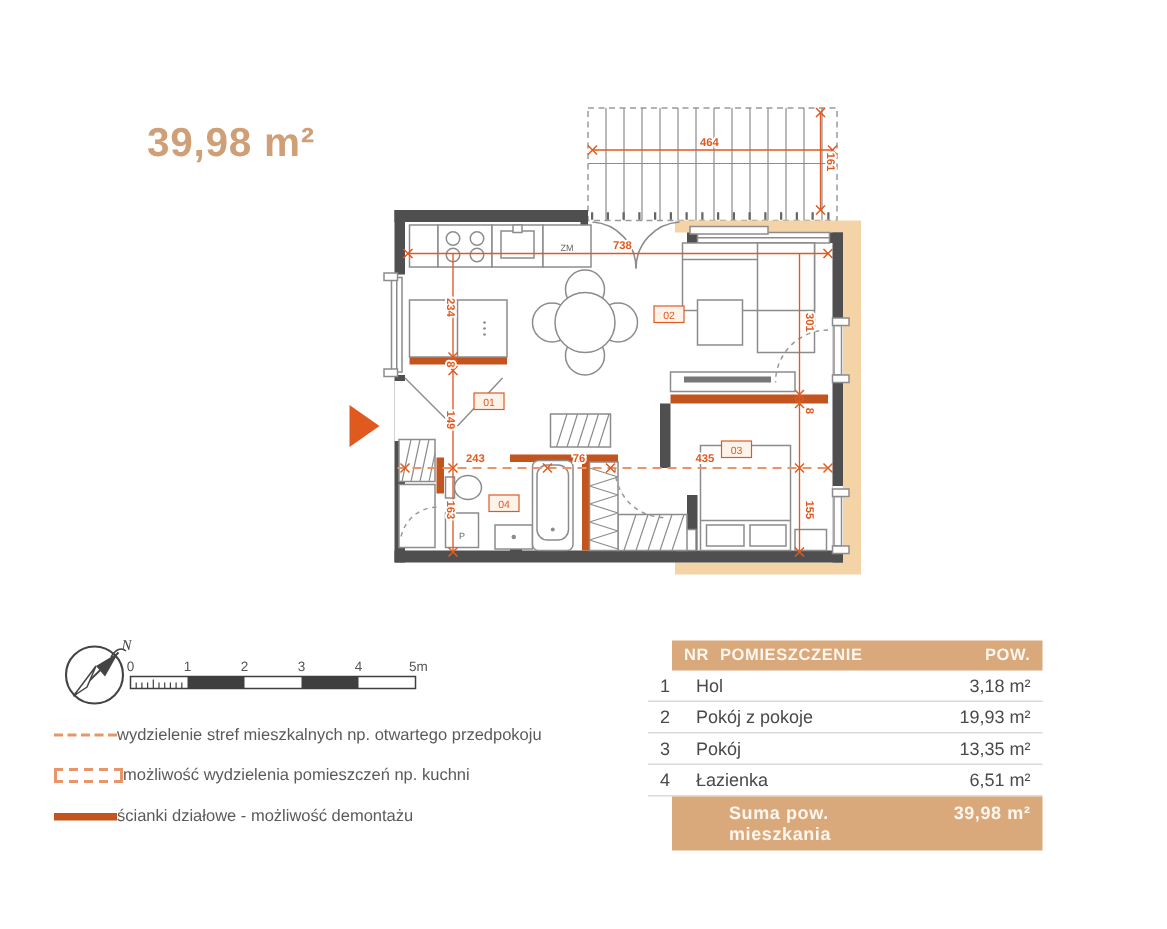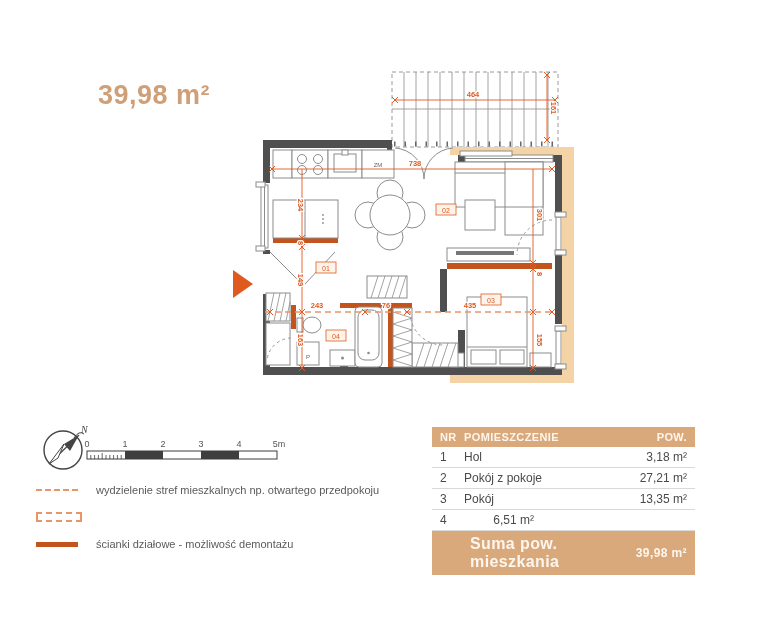--- a/index.html
+++ b/index.html
@@ -9,35 +9,35 @@
   .title.area{left:98px;top:80px;}
   .title.rooms{left:256px;top:80px;}
   .plan-svg{position:absolute;left:225px;top:60px;width:360px;height:335px;}
   .watermark{position:absolute;left:226px;top:292px;width:348px;font-size:34px;font-weight:700;
              letter-spacing:9px;color:rgba(110,110,110,0.16);white-space:nowrap;}
   
   .compass-svg{position:absolute;left:36px;top:420px;width:58px;height:58px;}
   .scalebar-svg{position:absolute;left:84px;top:436px;width:210px;height:34px;}
   
   .legend{position:absolute;left:36px;top:483px;width:370px;}
-  .legend-row{display:flex;align-items:center;gap:18px;margin-bottom:13px;height:14px;}
+  .legend-row{display:flex;align-items:center;margin-bottom:13px;height:14px;}
   .legend-sample{width:42px;flex:0 0 42px;}
   .sample-dash{border-top:2px dashed #e8956a;height:0;}
   .sample-dashbox{border:2px dashed #e8956a;height:6px;background:#fff;}
   .sample-solid{height:5px;background:#c4541d;}
   .legend-label{font-size:11px;color:#5a5a5a;}
   
   .room-table{position:absolute;left:432px;top:427px;width:263px;font-size:12px;color:#4a4a4a;}
-  .t-head,.t-foot{background:#d9a97b;color:#fdf6ee;display:flex;align-items:center;
-                  font-weight:700;font-size:11px;letter-spacing:.4px;padding:4px 8px;}
+  .t-head,.t-foot{background:#d9a97b;color:#fdf6ee;display:flex;
+                  font-weight:700;font-size:11px;letter-spacing:.4px;padding:4px 8px;margin-left:16px;}
   .t-row{display:flex;align-items:center;padding:3px 8px;border-bottom:1px solid #d9d9d9;}
   .c-nr{width:24px;flex:0 0 24px;}
   .c-name{flex:1;text-align:left;}
   .c-area{flex:0 0 70px;text-align:right;}
-  .t-foot .c-name{padding-left:30px;font-size:16px;}
+  .t-foot .c-name{padding-left:30px;font-size:12px;}
   .t-foot .c-area{font-size:12px;}
   
   .wall{fill:#4f4f4f;stroke:none;}
   .beige{fill:#f4d4a6;stroke:none;}
   .owall{fill:#c4541d;stroke:none;}
   .furn{fill:#ffffff;stroke:#8c8c8c;stroke-width:1;}
   .furn-line{fill:none;stroke:#8c8c8c;stroke-width:1;}
   .hatch{stroke:#8c8c8c;stroke-width:.8;fill:none;}
   .dimline{stroke:#e05a20;stroke-width:.9;fill:none;}
   .dimdash{stroke:#e8956a;stroke-width:1.4;fill:none;stroke-dasharray:6 4;}
@@ -302,20 +302,21 @@
     <path stroke="#3f3f3f" stroke-width=".8" d="M6.8,19V23 M10.6,19V23 M14.4,19V23 M18.2,17V23 M22,19V23 M25.8,19V23 M29.6,19V23 M33.4,19V23 M37.2,19V23"></path>
   </svg>
 
   <div class="legend">
     <div class="legend-row">
       <div class="legend-sample sample-dash"></div>
       <div class="legend-label">wydzielenie stref mieszkalnych np. otwartego przedpokoju</div>
     </div>
     <div class="legend-row">
       <div class="legend-sample sample-dashbox"></div>
+      <div class="legend-label">możliwość wydzielenia pomieszczeń np. kuchni</div>
     </div>
     <div class="legend-row">
       <div class="legend-sample sample-solid"></div>
       <div class="legend-label">ścianki działowe - możliwość demontażu</div>
     </div>
   </div>
 
   <div class="room-table">
     <div class="t-head">
       <span class="c-nr">NR</span>
@@ -323,29 +324,30 @@
       <span class="c-area">POW.</span>
     </div>
     <div class="t-row">
       <span class="c-nr">1</span>
       <span class="c-name">Hol</span>
       <span class="c-area">3,18 m²</span>
     </div>
     <div class="t-row">
       <span class="c-nr">2</span>
       <span class="c-name">Pokój z pokoje</span>
-      <span class="c-area">27,21 m²</span>
+      <span class="c-area">19,93 m²</span>
     </div>
     <div class="t-row">
       <span class="c-nr">3</span>
       <span class="c-name">Pokój</span>
       <span class="c-area">13,35 m²</span>
     </div>
     <div class="t-row">
       <span class="c-nr">4</span>
+      <span class="c-name">Łazienka</span>
       <span class="c-area">6,51 m²</span>
     </div>
     <div class="t-foot">
       <span class="c-name">Suma pow. mieszkania</span>
       <span class="c-area">39,98 m²</span>
     </div>
   </div>
 
 </div>
 

